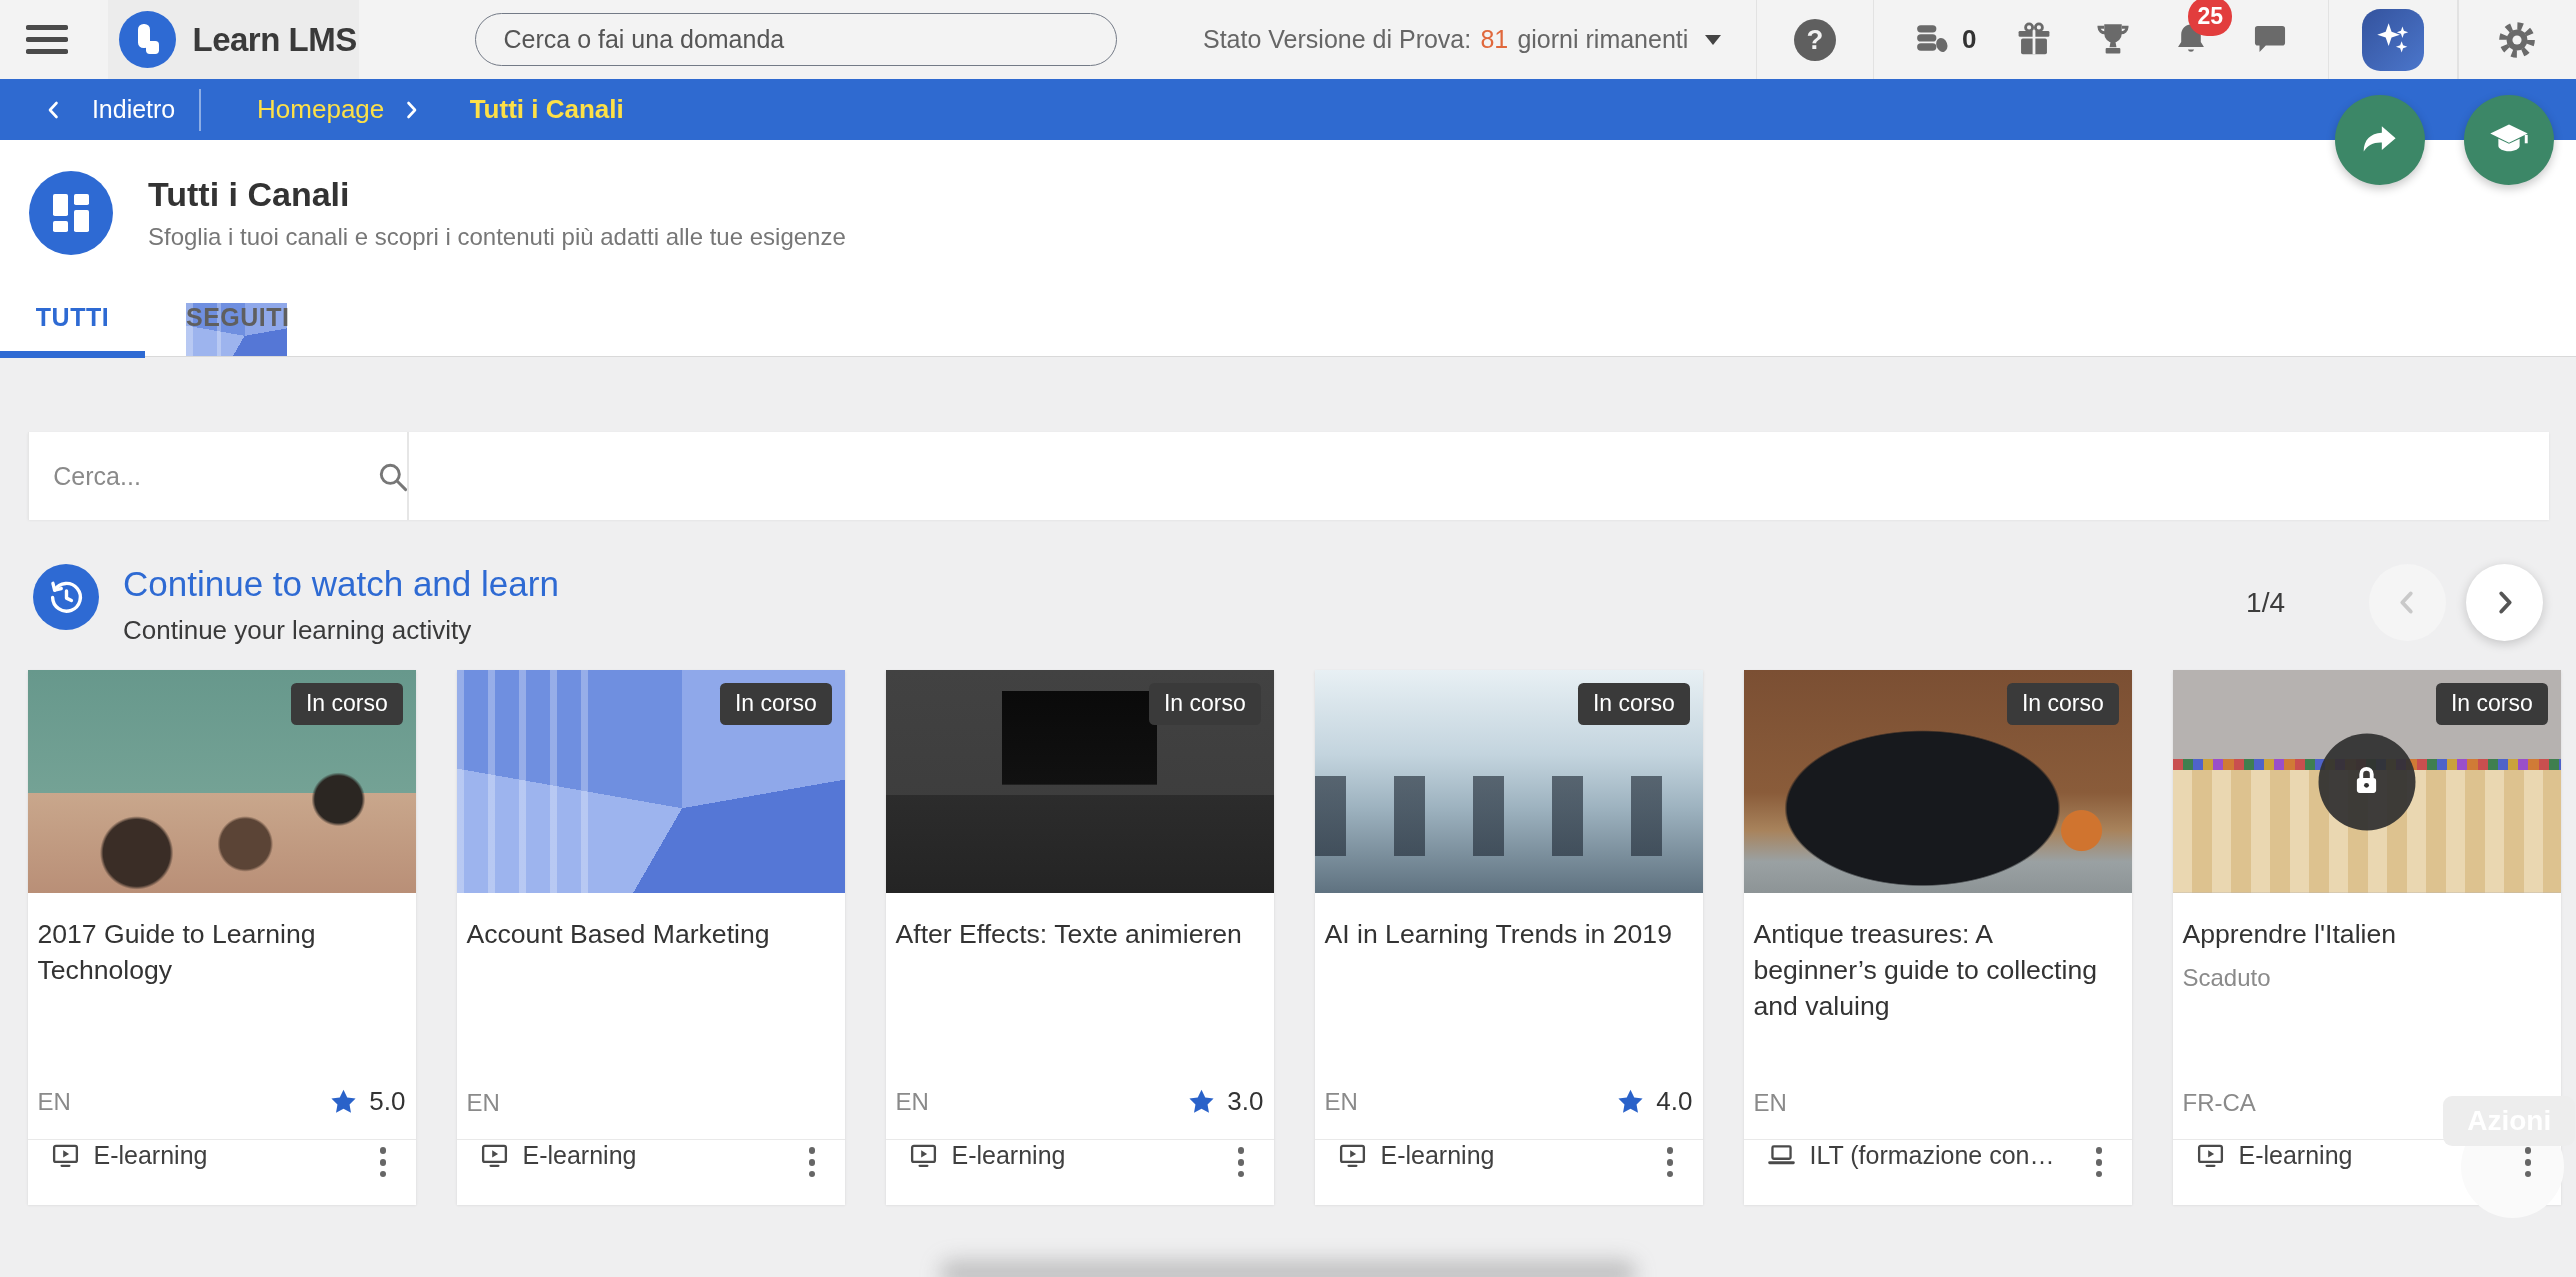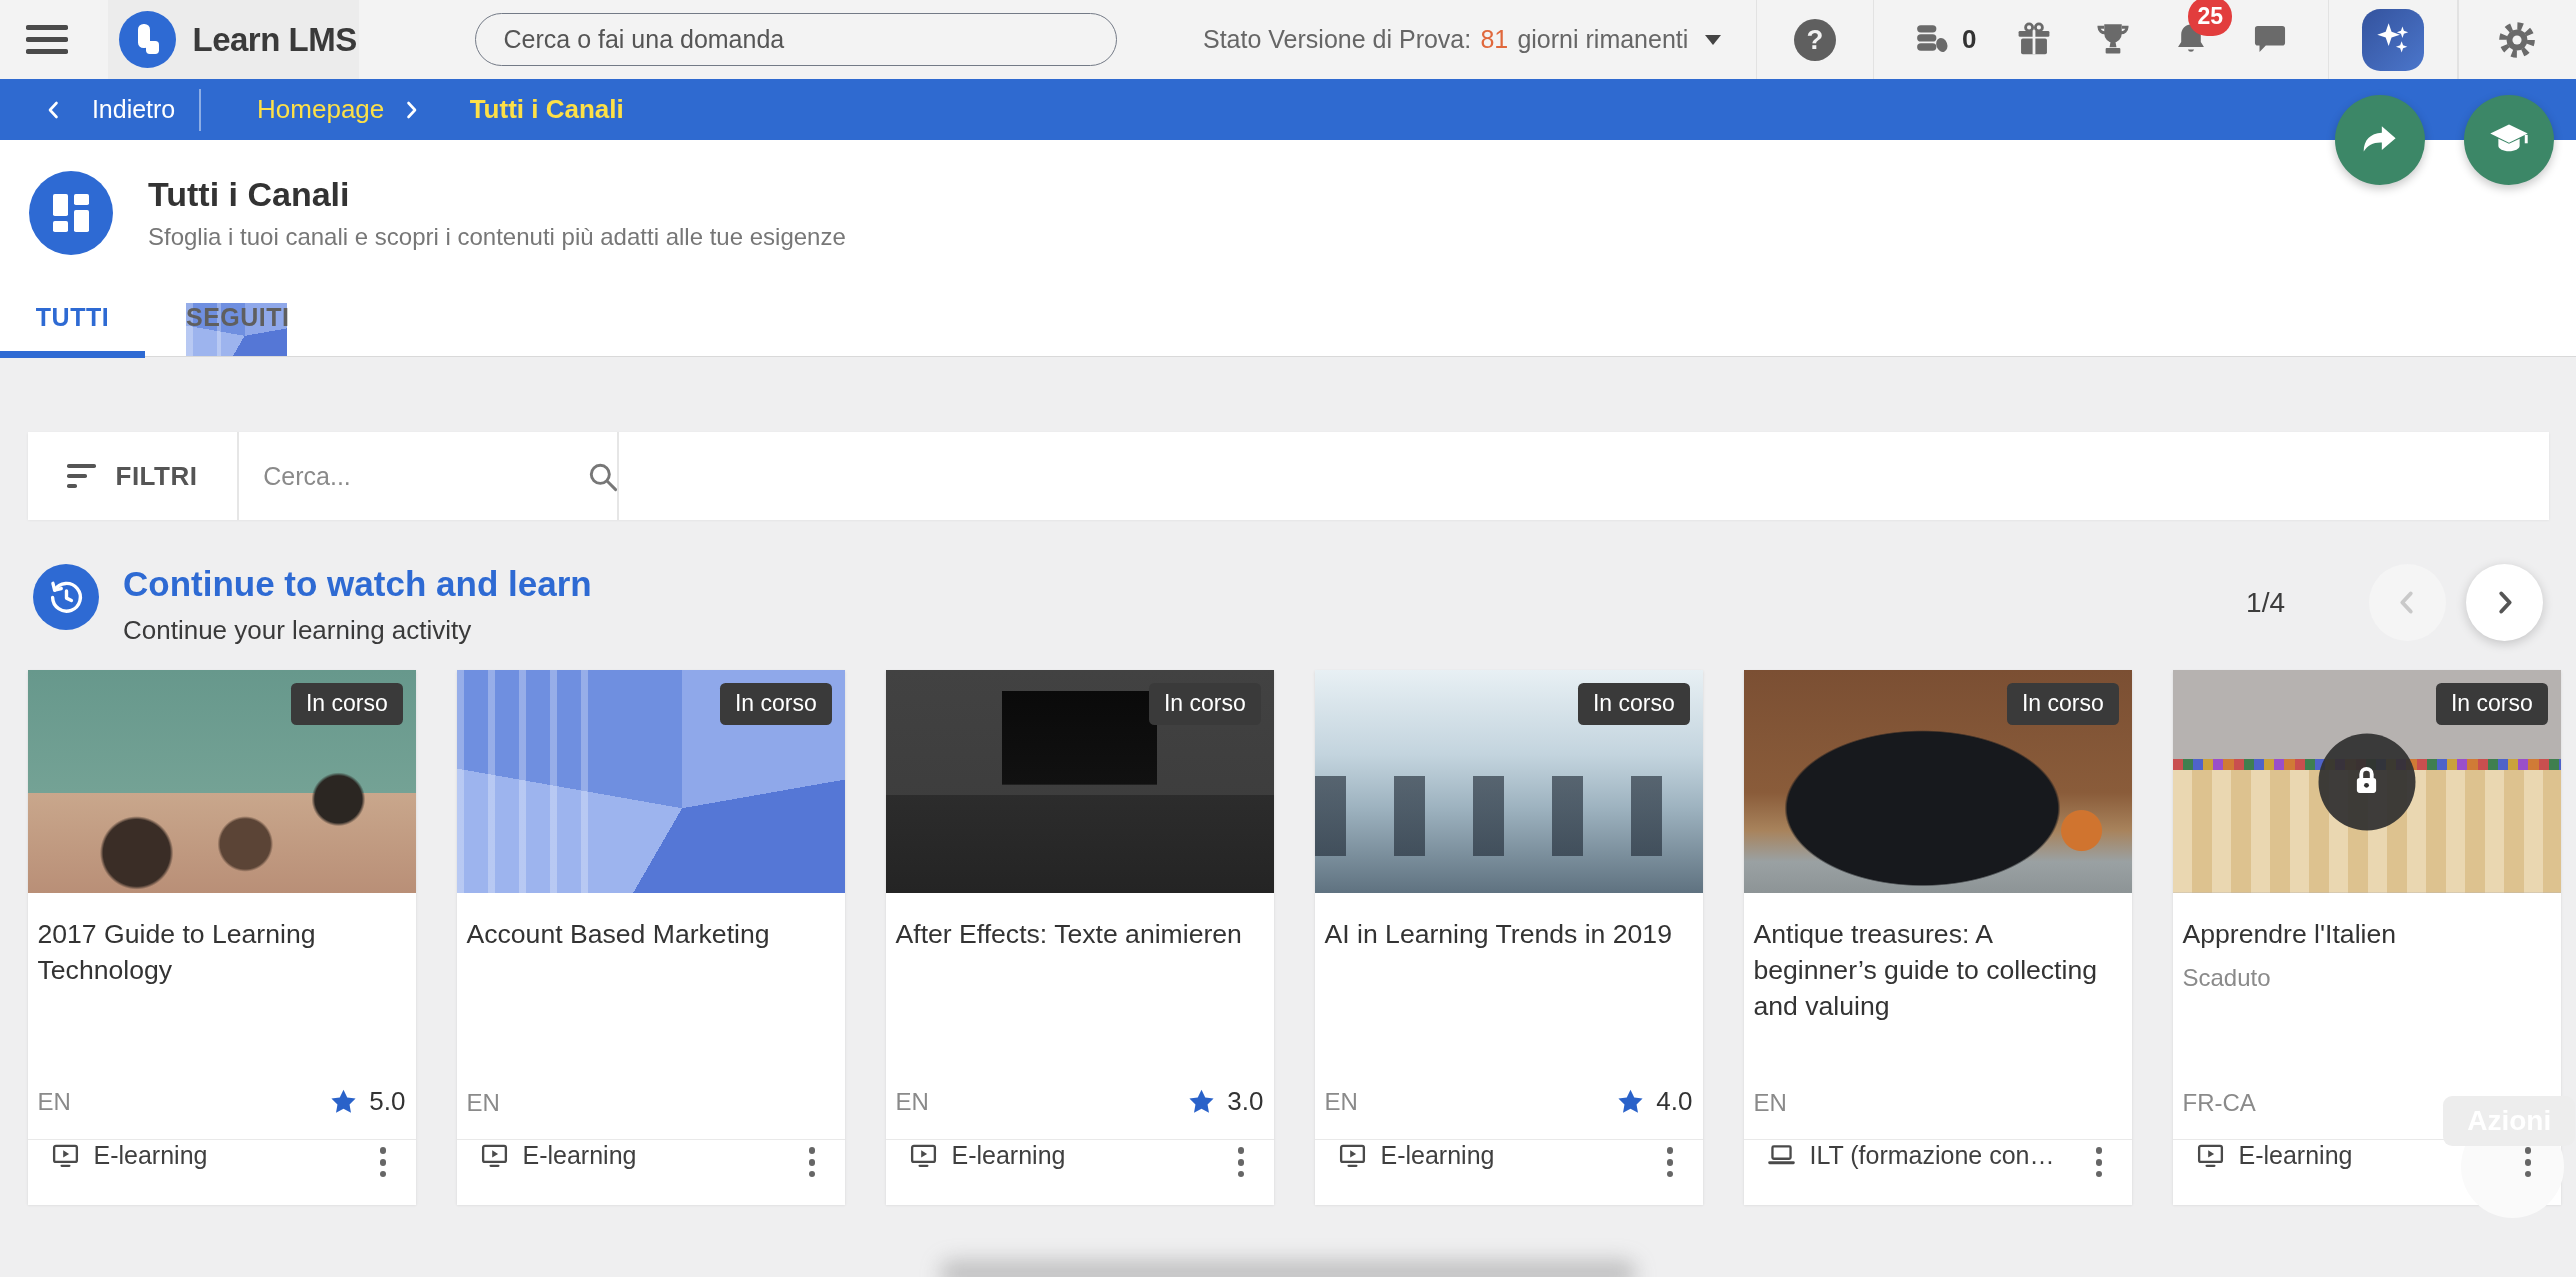--- a/index.html
+++ b/index.html
@@ -72,21 +72,21 @@
   .fdiv { width:1.8px; height:88px; background:#e6e6e6; }
   .fc-search { width:378px; display:flex; align-items:center; padding:0 24px; }
   .fc-search input { flex:1; font-size:25px; color:#444; }
   .fc-search input::placeholder { color:#8a8a8a; opacity:1; }
   .fc-search svg { width:35px; height:35px; color:#777; flex:none; }
 
   .sec-head { margin:44px 33px 0 33px; display:flex; align-items:flex-start; }
   .sec-icon { width:66px; height:66px; border-radius:50%; background:var(--c-accent,#2e6ad3); display:flex; align-items:center; justify-content:center; flex:none; }
   .sec-icon svg { width:37px; height:37px; }
   .sec-titles { margin-left:24px; }
-  .sec-title { font-size:35px; font-weight:700; color:var(--c-accent,#2e6ad3); text-decoration:none; display:block; }
+  .sec-title { font-size:35px; font-weight:400; color:var(--c-accent,#2e6ad3); text-decoration:none; display:block; }
   .sec-sub { font-size:26px; color:#3a3a3a; margin-top:11px; }
   .sec-ctrl { margin-left:auto; display:flex; align-items:center; }
   .pag { font-size:28px; color:#3c3c3c; margin-right:84px; }
   .cnav { width:77px; height:77px; border-radius:50%; display:flex; align-items:center; justify-content:center; }
   .cnav svg { width:31px; height:31px; }
   .cnav.prev { background:#f7f7f7; color:#bdbdbd; opacity:.75; margin-right:20px; }
   .cnav.next { background:#fff; color:#555; box-shadow:0 2.8px 11px rgba(0,0,0,.18); }
 
   
   .cards { display:grid; grid-template-columns:repeat(6,388px); gap:41px; margin:24px 27.5px 0; }
@@ -291,28 +291,20 @@
   </section>
   <div class="tabs">
     <div class="tab active">TUTTI</div>
     <div class="tab t2">SEGUITI</div>
   </div>
 </div>
 
 <main class="content">
 
   <div class="filter-card">
-    <button class="filters">
-      <span class="f-icon">
-          <i></i>
-          <i></i>
-          <i></i>
-        </span>
-      <b>FILTRI</b>
-    </button>
     <span class="fdiv"></span>
     <div class="fc-search">
       <input placeholder="Cerca..." style="">
       <svg viewBox="0 0 24 24" fill="none" stroke="currentColor" stroke-width="2" stroke-linecap="round">
           <circle cx="10.5" cy="10.5" r="6.2"></circle>
           <line x1="15.3" y1="15.3" x2="21" y2="21"></line>
         </svg>
     </div>
     <span class="fdiv"></span>
   </div>

